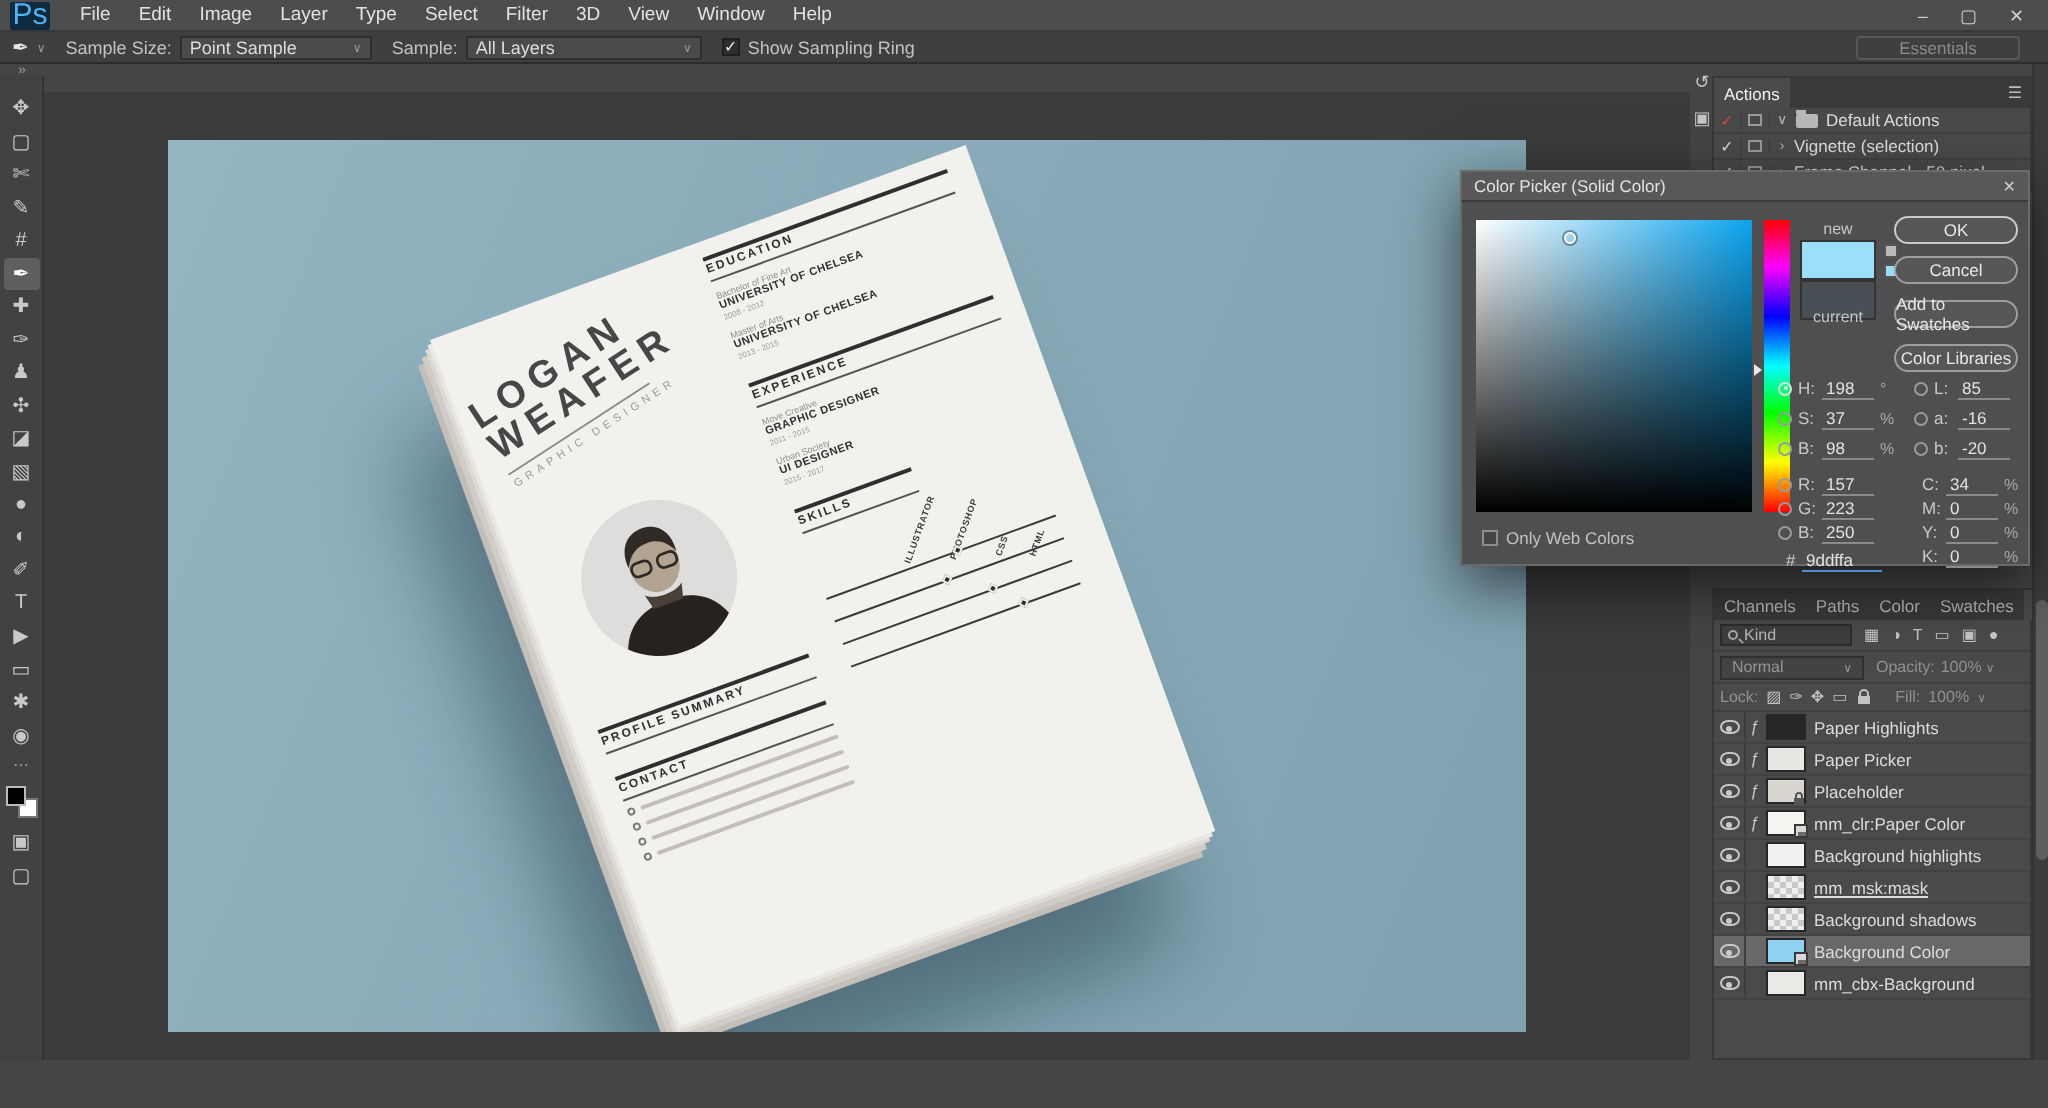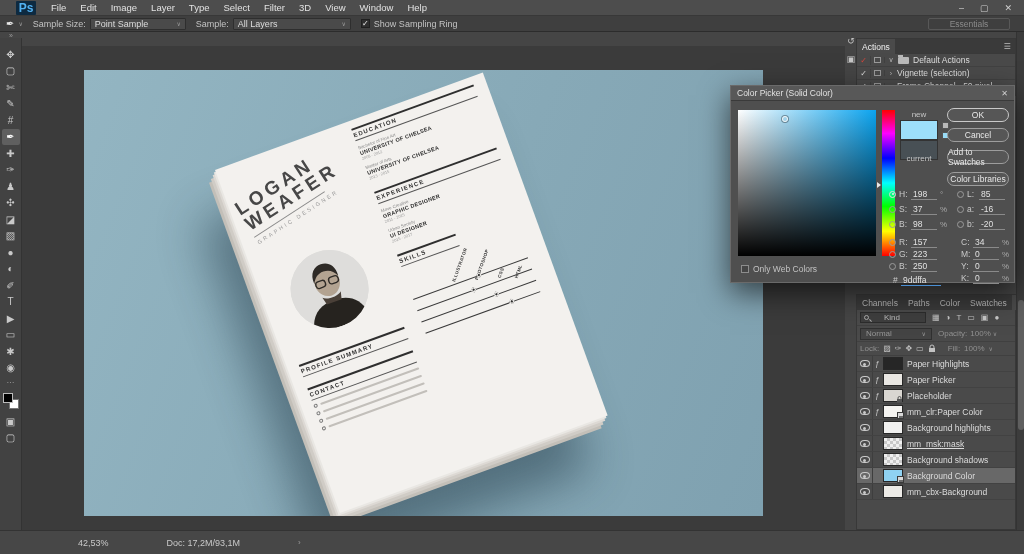--- a/index.html
+++ b/index.html
@@ -4,22 +4,22 @@
 <style>
   *{box-sizing:border-box;margin:0;padding:0}
   html,body{background:#2b2b2b}
   .app{position:relative;width:1024px;height:554px;background:#454545;overflow:hidden;
        font-family:"Liberation Sans",sans-serif;font-size:10px;color:#d6d6d6;
        -webkit-font-smoothing:antialiased;user-select:none}
 
   
   .menubar{position:absolute;left:0;top:0;width:1024px;height:16px;background:#4d4d4d;
            display:flex;align-items:center;border-bottom:1px solid #383838;z-index:30}
-  .pslogo{width:20px;height:14px;margin:0 8px 0 16px;background:#0d2a41;color:#53b2f2;
-          font-weight:bold;font-size:12px;display:flex;align-items:center;justify-content:center;border-radius:1px}
+  .pslogo{width:20px;height:14px;margin:0 8px 0 5px;background:#0d2a41;color:#53b2f2;
+          font-weight:normal;font-size:15px;display:flex;align-items:center;justify-content:center;border-radius:1px}
   .menu-item{margin:0 7px;font-size:9.5px;color:#e2e2e2;cursor:default}
   .win-controls{margin-left:auto;display:flex;gap:16px;padding-right:12px;color:#cfcfcf;font-size:9px}
 
   
   .optionsbar{position:absolute;left:0;top:16px;width:1024px;height:16px;background:#3f3f3f;
               display:flex;align-items:center;border-bottom:1px solid #2c2c2c;z-index:30}
   .opt-tool{margin:0 4px 0 6px;font-size:10px;color:#e8e8e8}
   .opt-chev{font-size:6px;color:#9a9a9a;margin-right:10px}
   .opt-label{color:#c3c3c3;font-size:9px;margin-right:4px}
   .opt-select{display:flex;align-items:center;justify-content:space-between;background:#4a4a4a;
@@ -95,21 +95,21 @@
   .act-chk{width:14px;text-align:center;font-size:8px;color:#ddd;border-right:1px solid #414141}
   .act-chk.red{color:#d6473c}
   .act-box{width:14px;border-right:1px solid #414141;display:flex;align-items:center;justify-content:center}
   .act-box i{width:7px;height:6px;border:1px solid #9a9a9a;display:block}
   .act-dis{width:12px;text-align:center;color:#b5b5b5;font-size:7px}
   .folder{width:11px;height:7px;background:#b9b9b9;border-radius:1px;position:relative;margin:0 4px 0 1px;flex:none}
   .folder::before{content:"";position:absolute;top:-2px;left:0;width:5px;height:2px;background:#b9b9b9}
 
   .layers{left:11px;top:262px;width:160px;height:236px}
   .flt-row{display:flex;align-items:center;height:16px;padding:0 3px;border-bottom:1px solid #404040}
-  .kindbox{display:flex;align-items:center;gap:15px;width:66px;height:11px;background:#3e3e3e;
+  .kindbox{display:flex;align-items:center;gap:3px;width:66px;height:11px;background:#3e3e3e;
            border:1px solid #2c2c2c;padding:0 3px;font-size:8px;color:#bbb}
   .mag{width:5px;height:5px;border:1px solid #aaa;border-radius:50%;position:relative;flex:none}
   .mag::after{content:"";position:absolute;left:4px;top:4px;width:3px;height:1px;background:#aaa;transform:rotate(45deg)}
   .flt-ic{margin-left:6px;font-size:8px;color:#c6c6c6}
   .blend-row{display:flex;align-items:center;height:16px;padding:0 3px;border-bottom:1px solid #404040;font-size:8px}
   .sel-box{display:flex;align-items:center;justify-content:space-between;width:72px;height:12px;
            background:#444;border:1px solid #303030;padding:0 5px;color:#979797}
   .gray{color:#919191}
   .lock-row{display:flex;align-items:center;height:14px;padding:0 3px;border-bottom:1px solid #404040;font-size:8px;gap:4px}
   .lk{font-size:8px;color:#c2c2c2}
@@ -613,19 +613,14 @@
       <span class="fvl">0</span>
       <span class="fun">%</span>
     </div>
 
     <div class="onlyweb">
       <span class="owbox"></span>
       <span>Only Web Colors</span>
     </div>
   </div>
 
-  <div class="statusbar">
-    <span class="st-zoom">42,53%</span>
-    <span class="st-doc">Doc: 17,2M/93,1M</span>
-    <span class="st-chev">›</span>
-  </div>
 
 </div>
 
 </body></html>

